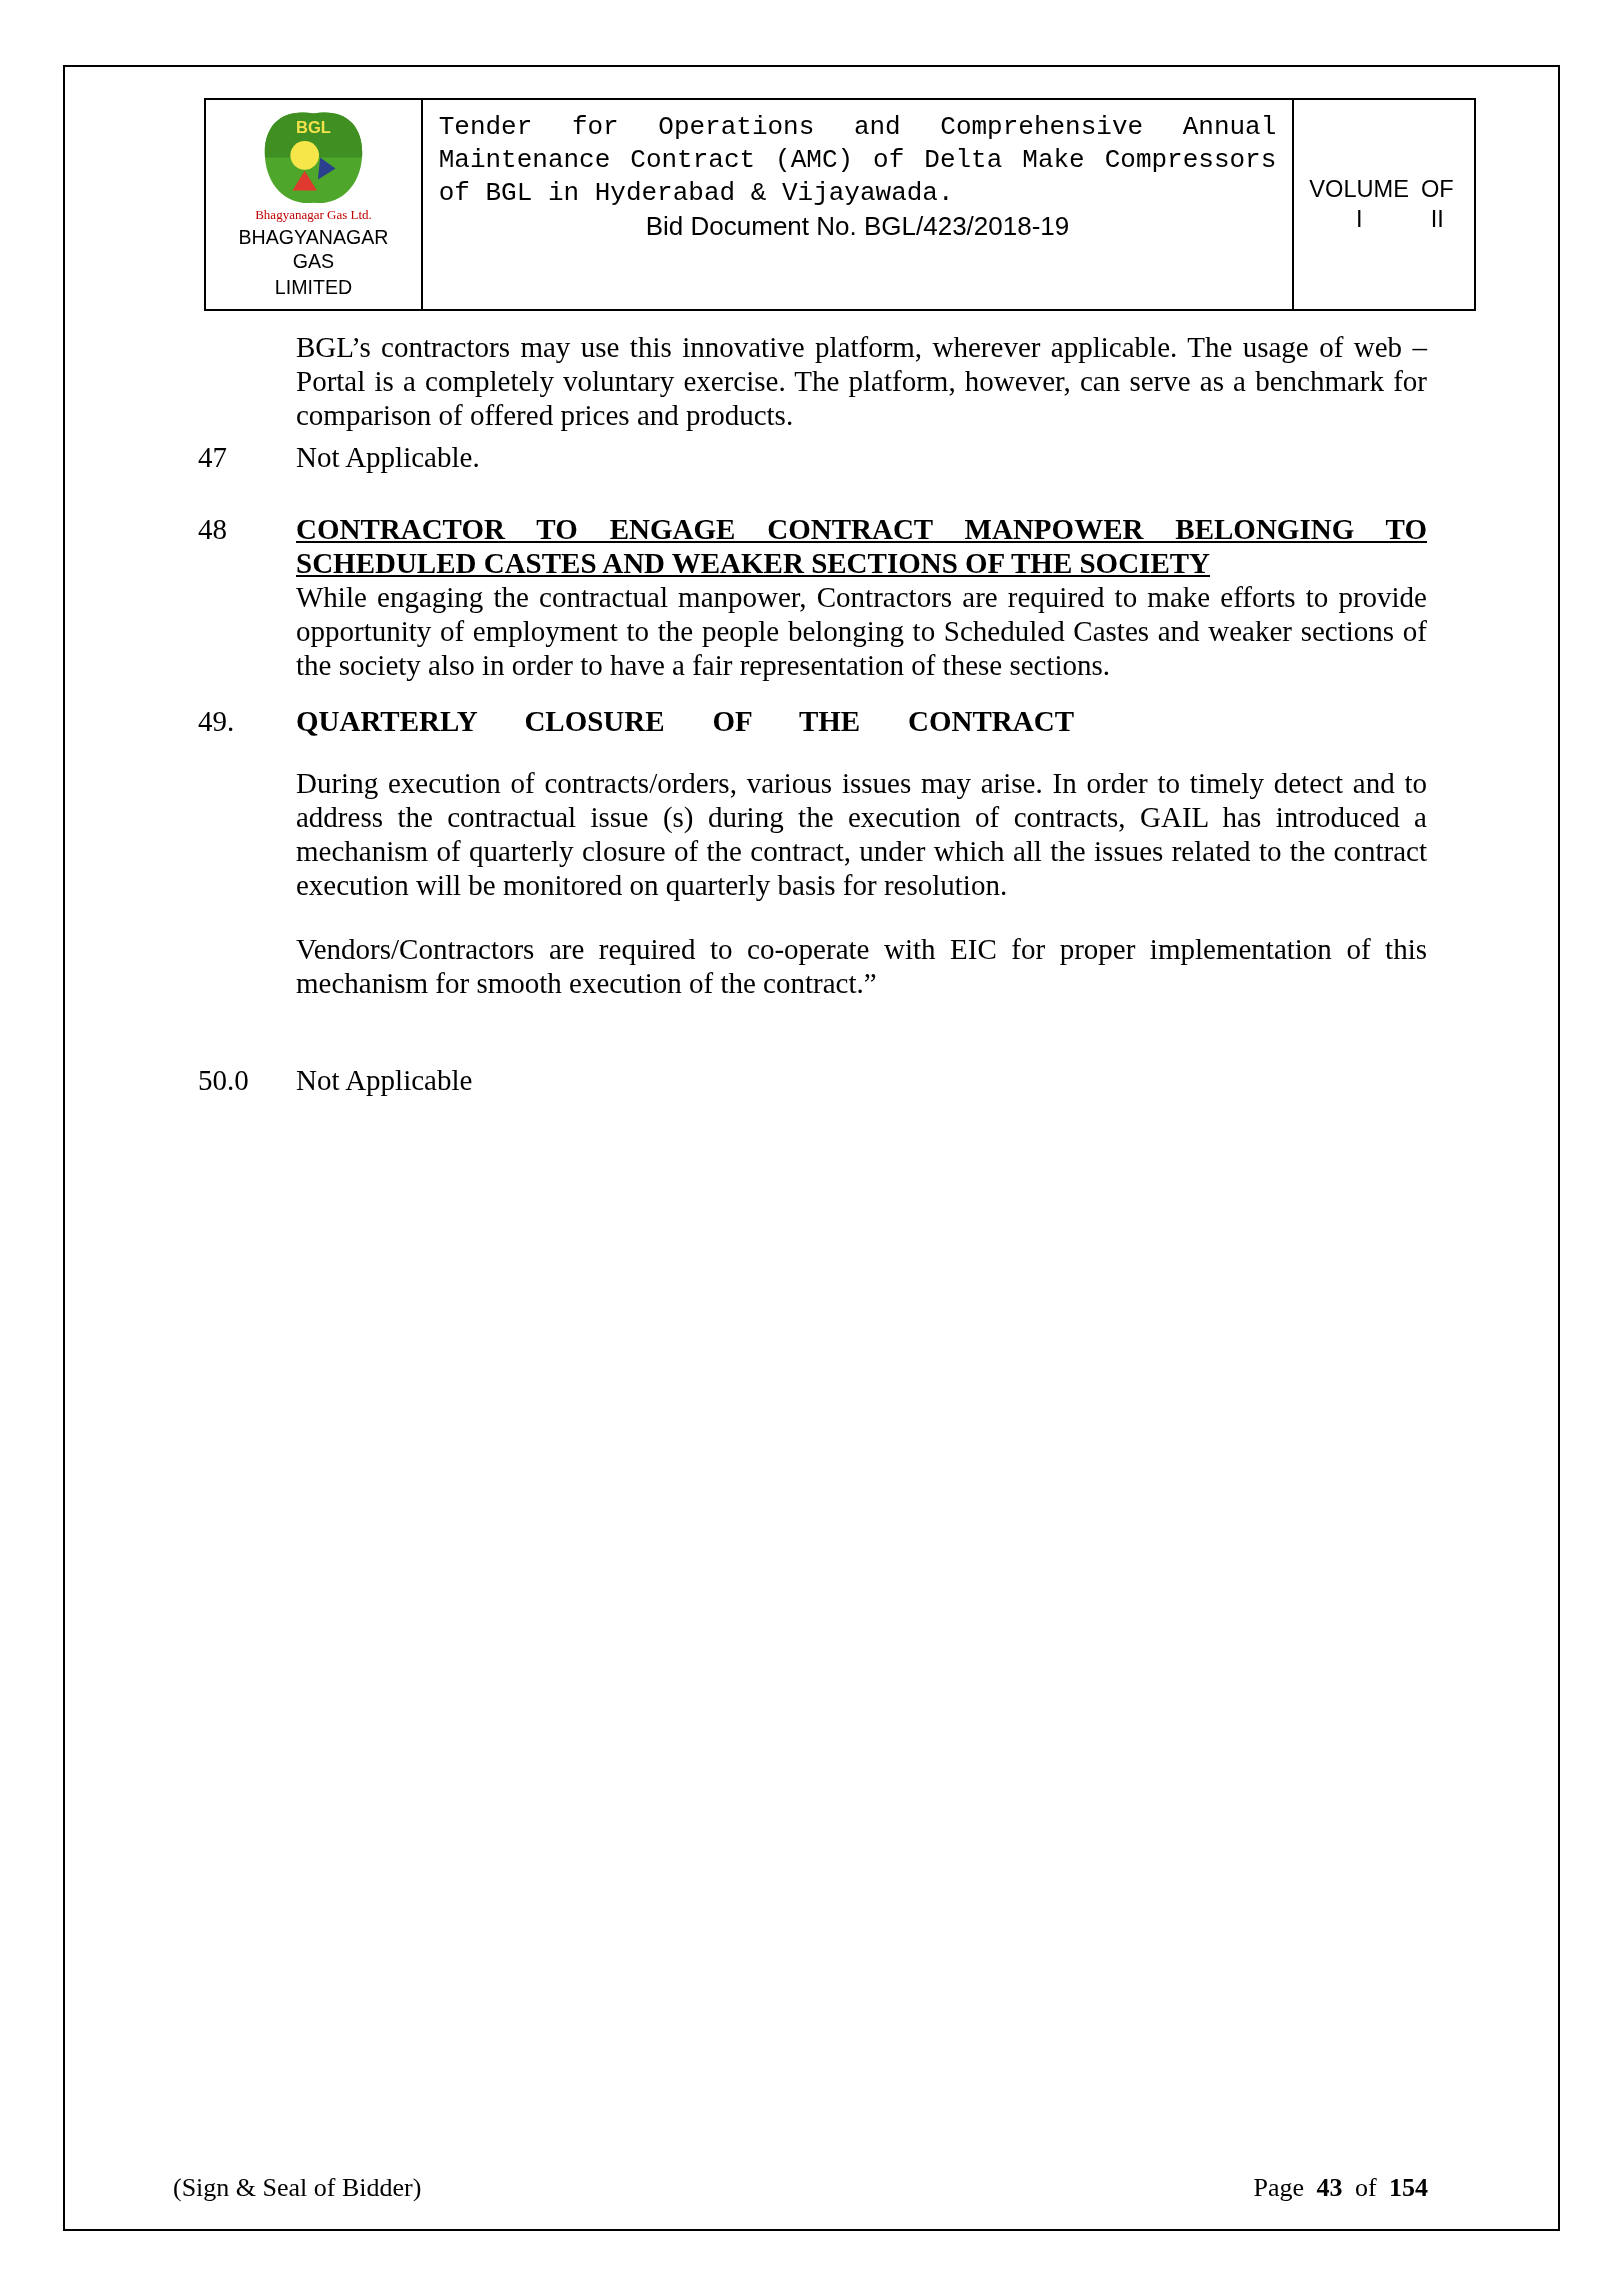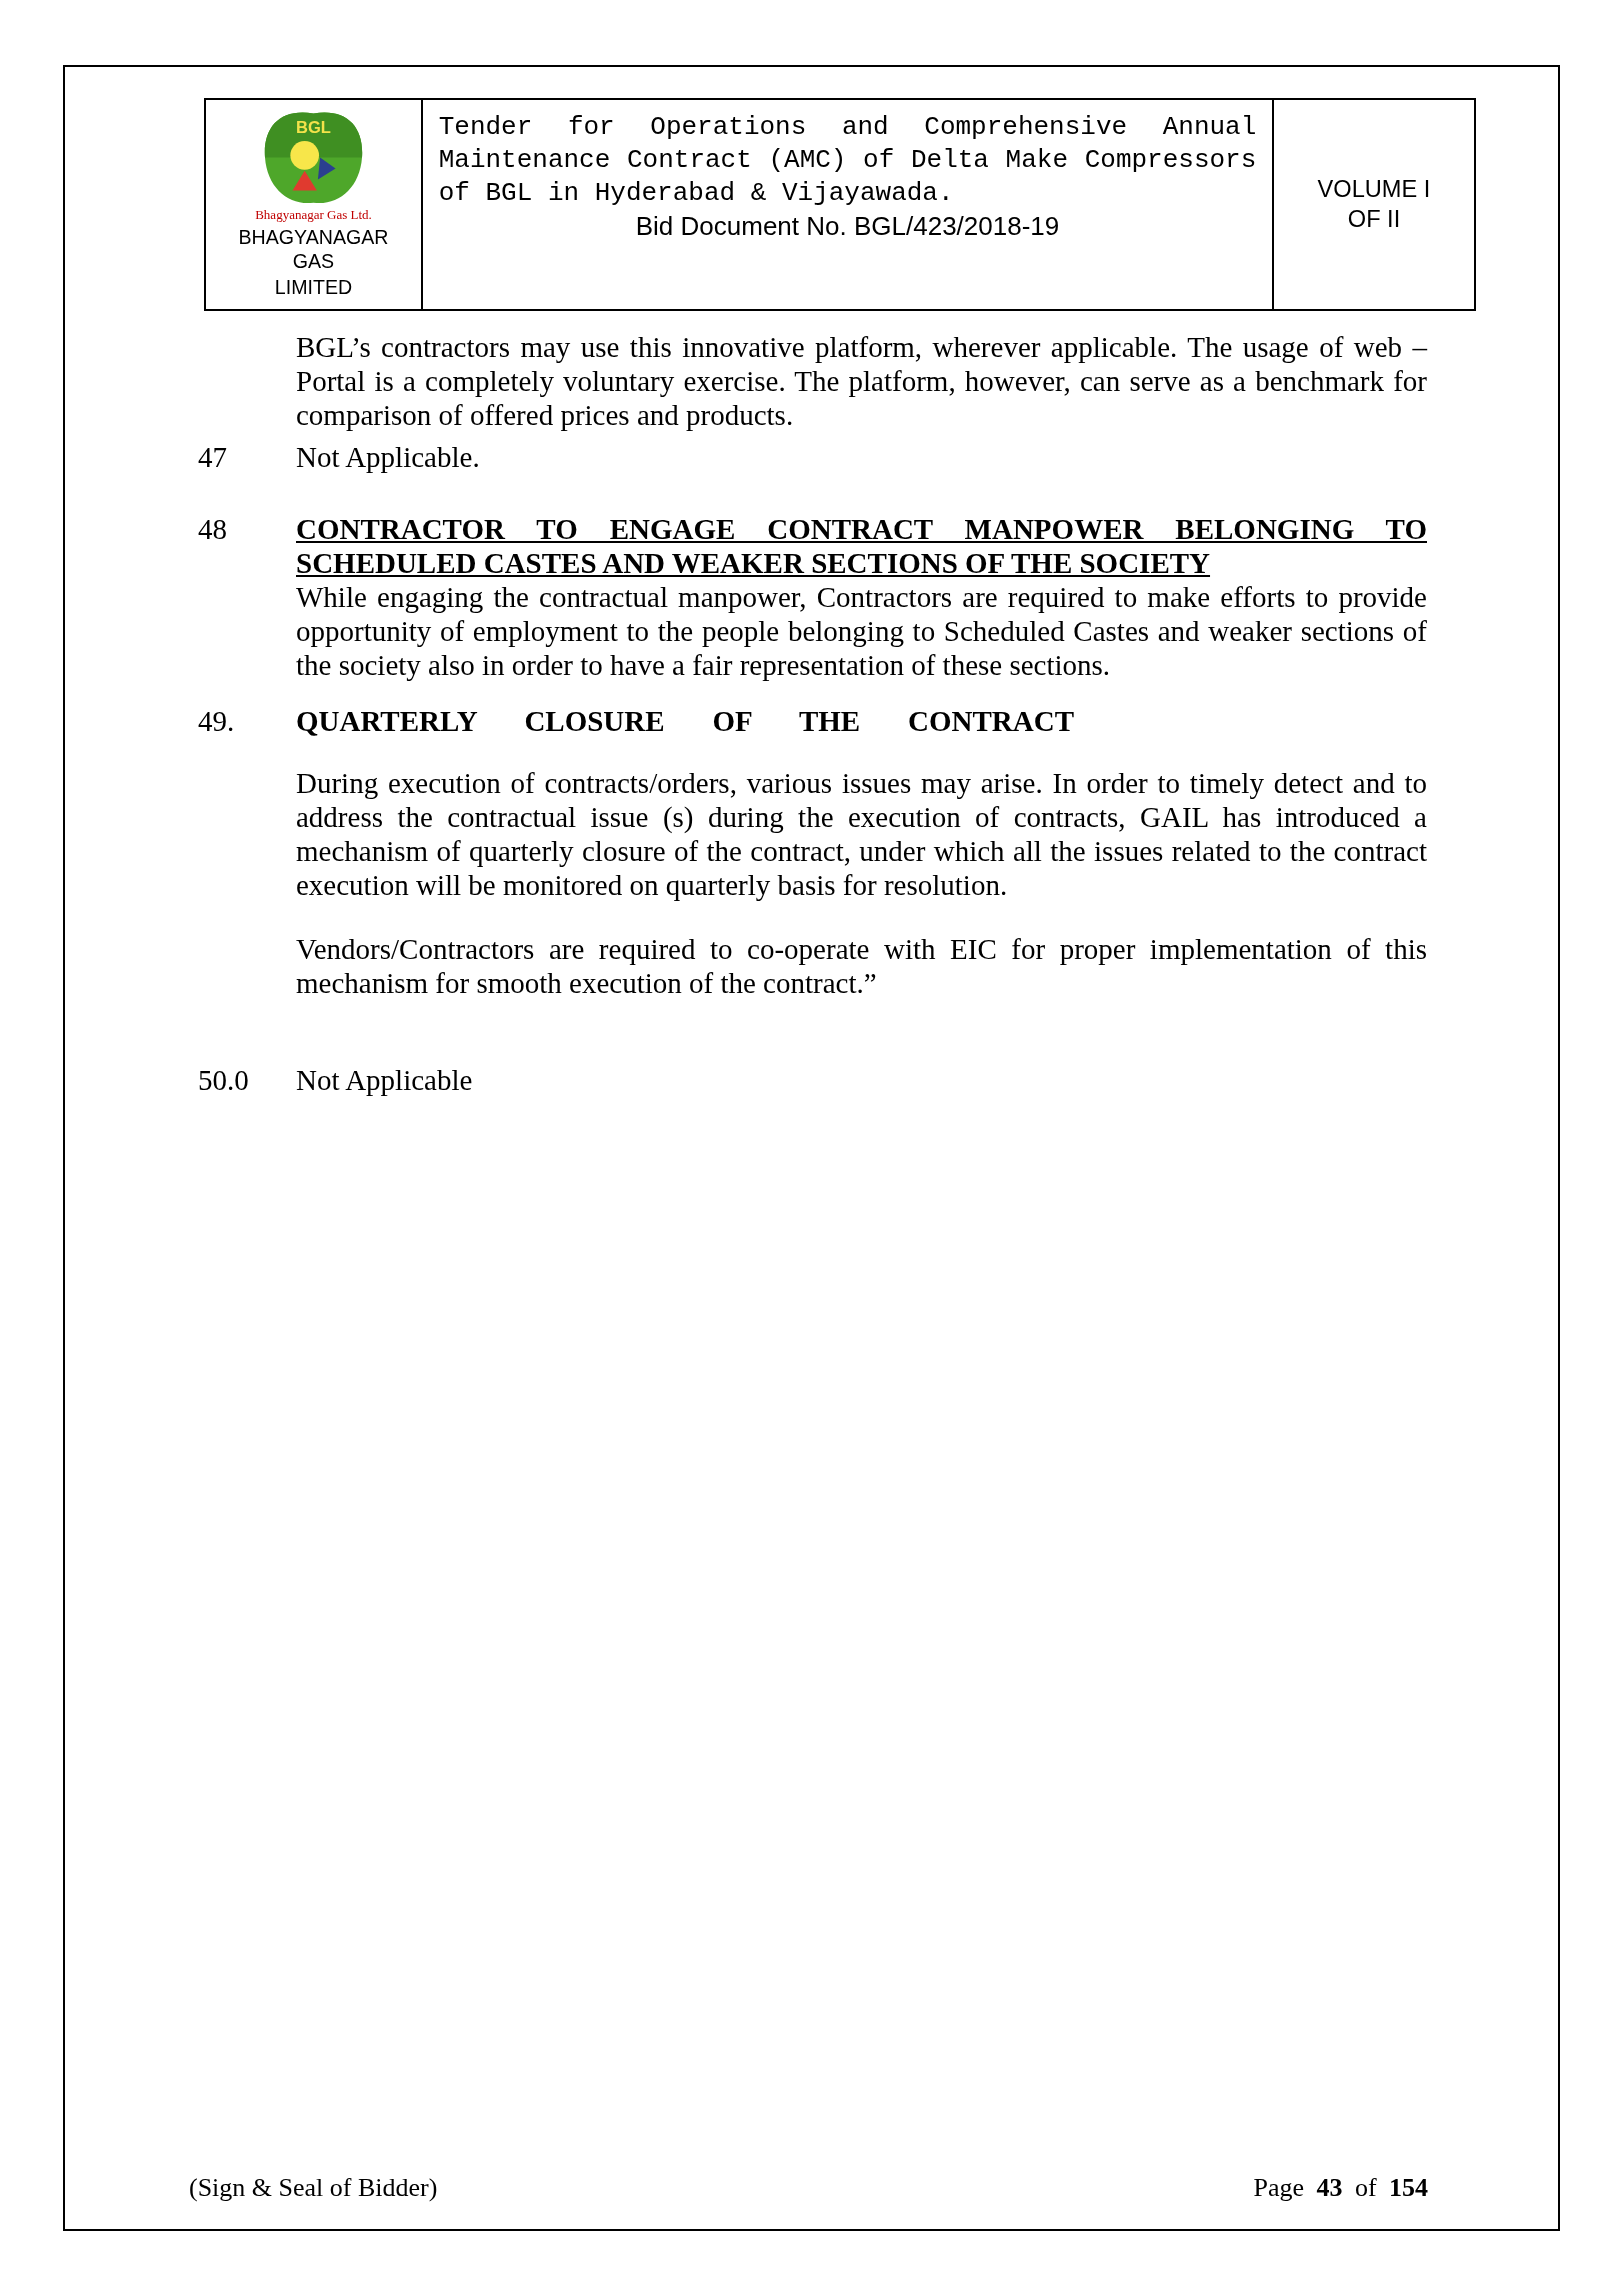--- a/index.html
+++ b/index.html
@@ -47,22 +47,22 @@
   .title-cell {
     flex: 1;
     border-right: 2px solid #000;
     font-size: 26px;
     line-height: 33px;
     padding: 10.5px 15.7px;
   }
   .title-text { text-align: justify; font-family: Liberation Mono, monospace; }
   .bid-doc { text-align: center; }
   .volume-cell {
-    width: 200px;
-    display: flex; flex-direction: column;
+    width: 180px;
+    display: flex; flex-direction: row;
     align-items: center; justify-content: center;
     font-size: 23.6px;
     line-height: 30px;
     text-align: center;
   }
   
   .content {
     padding: 19.6px 131px 0 133px;
     font-size: 29px;
     line-height: 34px;
@@ -87,21 +87,21 @@
     font-weight: bold;
     word-spacing: 1.4em;
     text-align: left;
   }
   .para-49a { margin-top: 27.5px; }
   .para-49b { margin-top: 30px; }
   .row-50 { margin-top: 63px; }
   
   .footer {
     position: absolute;
-    left: 124px; right: 130px; bottom: 26px;
+    left: 108px; right: 130px; bottom: 26px;
     display: flex;
     justify-content: space-between;
     font-size: 26px;
   }
   .page-num-group span { margin-left: 5.9px; }
   .page-num-group span:first-child { margin-left: 4px; }
   .bold { font-weight: bold; }
 </style>
 </head>
 <body>

